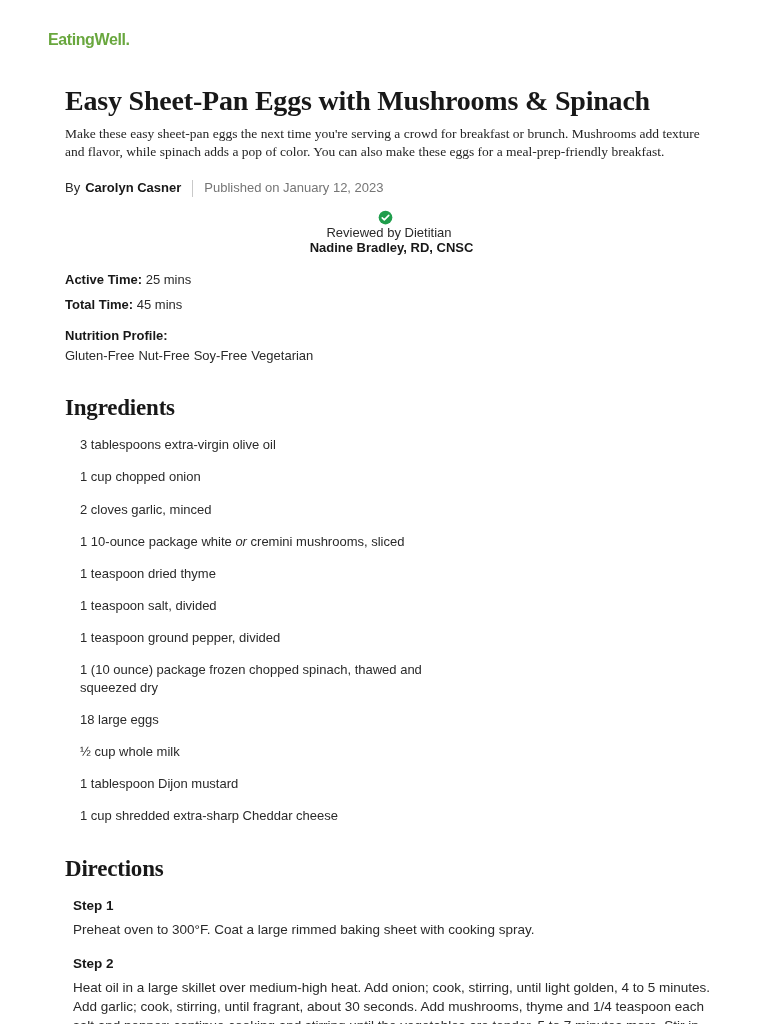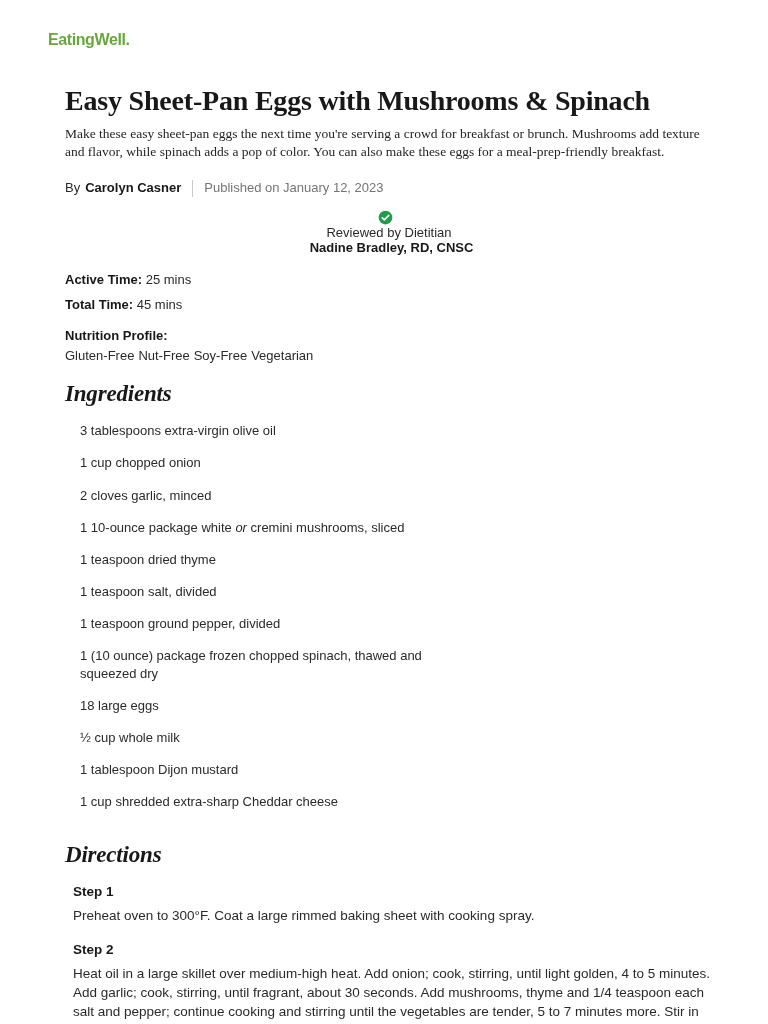--- a/index.html
+++ b/index.html
@@ -30,21 +30,21 @@
   .badge{width:15px;height:15px;margin-right:8px;flex:0 0 auto;display:block;}
   .reviewer{font-weight:bold;color:#181818;margin-left:5px;cursor:pointer;}
   .time-line{font-size:13px;margin:0 0 10px 0;}
   .time-line .lbl{font-weight:bold;color:#181818;}
   .nutrition{margin:16px 0 0 0;}
   .nutri-label{font-weight:bold;font-size:13px;color:#181818;margin:0 0 5px 0;}
   .nutri-tags{font-size:13px;color:#2a2a2a;}
   .nutri-tag{margin-right:4px;cursor:pointer;}
   h2{
     font-family:"Liberation Serif",serif;font-weight:bold;
-    font-size:23px;color:#181818;margin:18px 0 15px 0;letter-spacing:-0.2px;font-style:italic;
+    font-size:23px;color:#181818;margin:32px 0 15px 0;letter-spacing:-0.2px;
   }
   ul.ingredients{list-style:none;margin:0;padding:0 0 0 15px;}
   li.ingredient{
     font-size:13px;line-height:1.32;color:#2a2a2a;
     margin:0 0 15px 0;max-width:368px;
   }
   li.ingredient em{font-style:italic;}
   .directions h2{margin-top:32px;}
   .step{margin:0 0 6px 8px;}
   .step-label{font-weight:bold;font-size:13.5px;color:#181818;margin:16px 0 7px 0;}

